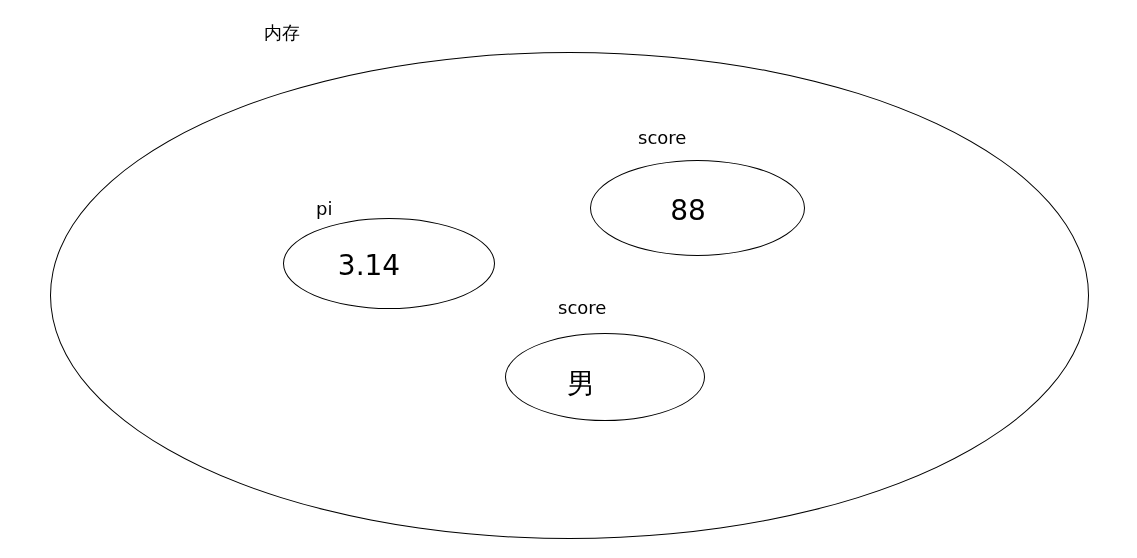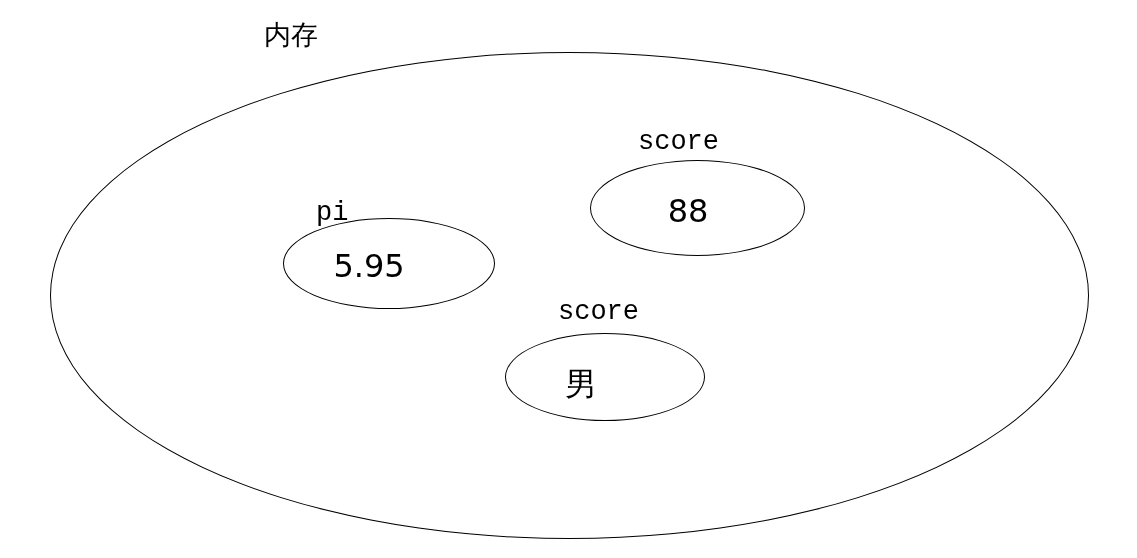--- a/index.html
+++ b/index.html
@@ -24,28 +24,27 @@
     background: transparent;
   }
   .outer-ellipse {
     left: 50px;
     top: 52px;
     width: 1039px;
     height: 487px;
   }
   .lbl {
     position: absolute;
-    font-size: 27px;
+    font-size: 18px;
     line-height: 1;
     white-space: nowrap;
-    font-family: Liberation Mono, monospace;
   }
   .val {
     position: absolute;
-    font-size: 32px;
+    font-size: 28px;
     line-height: 1;
     white-space: nowrap;
     transform: translate(-50%, -50%);
   }
   .memory-label   { left: 264px; top: 24px; }
 
   .pi-ellipse     { left: 283px; top: 218px; width: 212px; height: 91px; }
   .pi-label       { left: 316px; top: 200px; }
   .pi-value       { left: 369px; top: 266px; }
 
@@ -60,21 +59,21 @@
 </head>
 <body>
 
 <div class="canvas">
 
   <div class="lbl memory-label">内存</div>
   <div class="ellipse outer-ellipse"></div>
 
   <div class="lbl pi-label">pi</div>
   <div class="ellipse pi-ellipse"></div>
-  <div class="val pi-value">5.95</div>
+  <div class="val pi-value">3.14</div>
 
   <div class="lbl score-label">score</div>
   <div class="ellipse score-ellipse"></div>
   <div class="val score-value">88</div>
 
   <div class="lbl gender-label">score</div>
   <div class="ellipse gender-ellipse"></div>
   <div class="val gender-value">男</div>
 
 </div>

